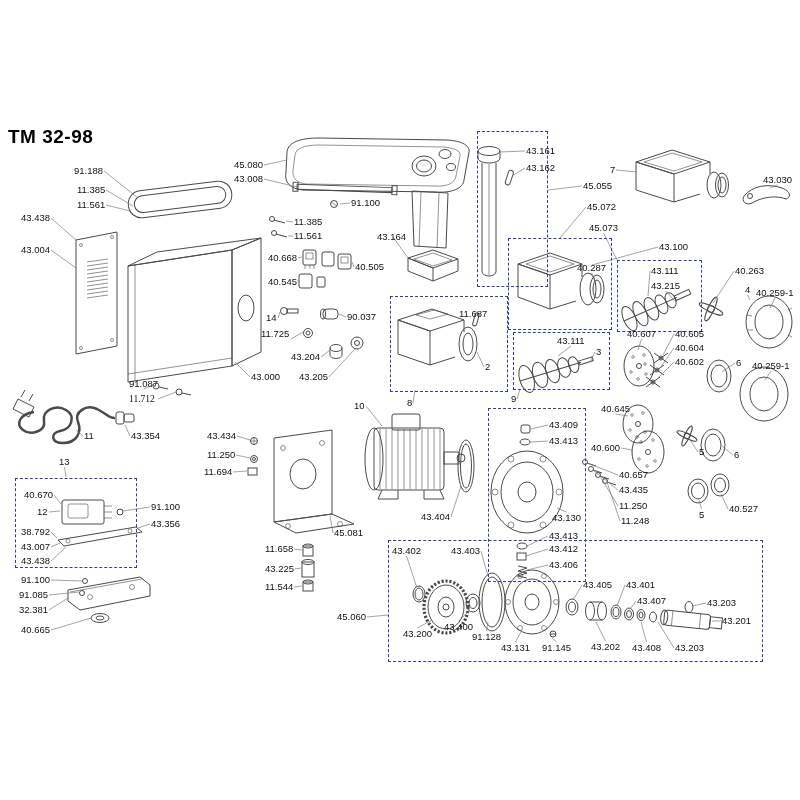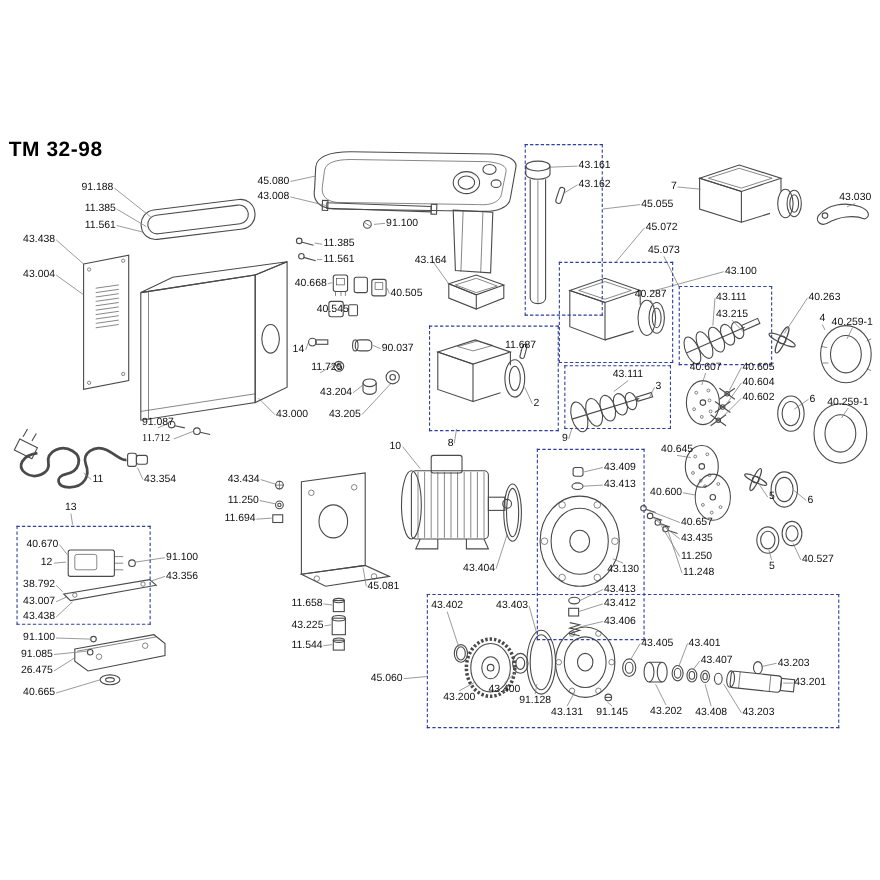--- a/index.html
+++ b/index.html
@@ -569,42 +569,42 @@
       <div class="part-label" style="left: 21px; top: 213px;">43.438</div>
       <div class="part-label" style="left: 21px; top: 245px;">43.004</div>
       <div class="part-label" style="left: 234px; top: 160px;">45.080</div>
       <div class="part-label" style="left: 234px; top: 174px;">43.008</div>
       <div class="part-label" style="left: 351px; top: 198px;">91.100</div>
       <div class="part-label" style="left: 294px; top: 217px;">11.385</div>
       <div class="part-label" style="left: 294px; top: 231px;">11.561</div>
       <div class="part-label" style="left: 377px; top: 232px;">43.164</div>
       <div class="part-label" style="left: 268px; top: 253px;">40.668</div>
       <div class="part-label" style="left: 355px; top: 262px;">40.505</div>
-      <div class="part-label" style="left: 268px; top: 277px; margin-left: 20px;">40.545</div>
+      <div class="part-label" style="left: 268px; top: 277px;">40.545</div>
       <div class="part-label" style="left: 266px; top: 313px;">14</div>
       <div class="part-label" style="left: 347px; top: 312px;">90.037</div>
-      <div class="part-label" style="left: 283px; top: 329px;">11.725</div>
+      <div class="part-label" style="left: 261px; top: 329px;">11.725</div>
       <div class="part-label" style="left: 291px; top: 352px;">43.204</div>
       <div class="part-label" style="left: 299px; top: 372px;">43.205</div>
       <div class="part-label" style="left: 251px; top: 372px;">43.000</div>
       <div class="part-label" style="left: 129px; top: 379px;">91.087</div>
       <div class="part-label" style="left: 129px; top: 394px; font-family: Liberation Serif, serif;">11.712</div>
       <div class="part-label" style="left: 84px; top: 431px;">11</div>
       <div class="part-label" style="left: 131px; top: 431px;">43.354</div>
       <div class="part-label" style="left: 59px; top: 457px;">13</div>
       <div class="part-label" style="left: 24px; top: 490px;">40.670</div>
       <div class="part-label" style="left: 37px; top: 507px;">12</div>
       <div class="part-label" style="left: 151px; top: 502px;">91.100</div>
       <div class="part-label" style="left: 21px; top: 527px;">38.792</div>
       <div class="part-label" style="left: 151px; top: 519px;">43.356</div>
       <div class="part-label" style="left: 21px; top: 542px;">43.007</div>
       <div class="part-label" style="left: 21px; top: 556px;">43.438</div>
       <div class="part-label" style="left: 21px; top: 575px;">91.100</div>
       <div class="part-label" style="left: 19px; top: 590px;">91.085</div>
-      <div class="part-label" style="left: 19px; top: 605px;">26.475</div>
+      <div class="part-label" style="left: 19px; top: 605px;">32.381</div>
       <div class="part-label" style="left: 21px; top: 625px;">40.665</div>
       <div class="part-label" style="left: 207px; top: 431px;">43.434</div>
       <div class="part-label" style="left: 207px; top: 450px;">11.250</div>
       <div class="part-label" style="left: 204px; top: 467px;">11.694</div>
       <div class="part-label" style="left: 334px; top: 528px;">45.081</div>
       <div class="part-label" style="left: 265px; top: 544px;">11.658</div>
       <div class="part-label" style="left: 265px; top: 564px;">43.225</div>
       <div class="part-label" style="left: 265px; top: 582px;">11.544</div>
       <div class="part-label" style="left: 354px; top: 401px;">10</div>
       <div class="part-label" style="left: 407px; top: 398px;">8</div>

